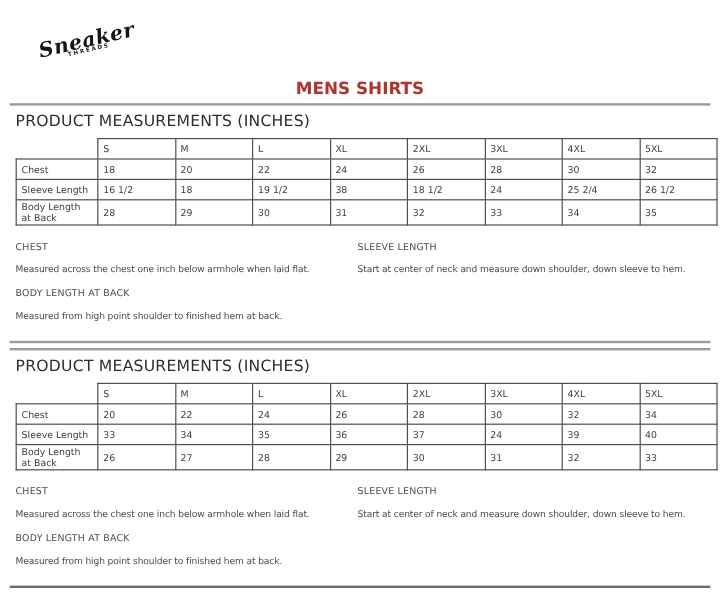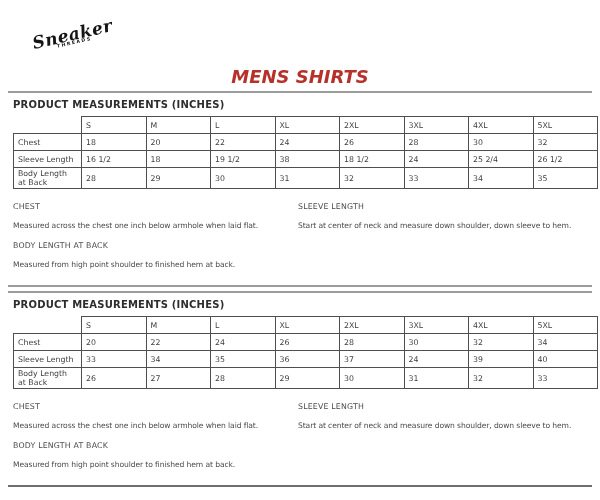--- a/index.html
+++ b/index.html
@@ -6,25 +6,25 @@
   body{
     width:600px;height:500px;overflow:hidden;background:#ffffff;
     font-family:"DejaVu Sans","Liberation Sans",sans-serif;color:#4b4b4b;
   }
   .page{position:relative;width:600px;height:500px;padding:0 8px;box-sizing:border-box;}
   
   .logo{position:absolute;top:26px;left:32px;transform:rotate(-13deg);color:#151515;text-align:center;line-height:1;}
   .logo-script{font-family:"DejaVu Serif","Liberation Serif",serif;font-style:italic;font-weight:bold;font-size:17px;letter-spacing:.5px;}
   .logo-sub{font-size:4.6px;font-weight:bold;letter-spacing:1.6px;margin-top:-2px;}
   
-  .sec-title{margin:0;text-align:center;color:#b5312a;font-size:18px;font-weight:bold;letter-spacing:0;padding-top:4px;font-style:italic;}
+  .sec-title{margin:0;text-align:center;color:#b5312a;font-size:14px;font-weight:bold;letter-spacing:0;padding-top:4px;}
   .section.first .sec-title{padding-top:66px;}
   .rule{height:0;border-top:2px solid #9b9b9b;margin:4px 0 0 0;}
   .rule.bottom{border-top-color:#6f6f6f;}
-  .meas{margin:6px 0 0 5px;font-size:10px;font-weight:bold;color:#2d2d2d;letter-spacing:.2px;}
+  .meas{margin:6px 0 0 5px;font-size:13px;font-weight:normal;color:#2d2d2d;letter-spacing:.2px;}
   
   .size-table{border-collapse:collapse;table-layout:fixed;width:584px;margin:6px 0 0 5px;
     font-size:7.8px;color:#3f3f3f;}
   .size-table td{border:1px solid #4f4f4f;padding:1px 4px;height:14px;vertical-align:middle;
     text-align:left;overflow:hidden;}
   .size-table td.corner{border:none;}
   .size-table td.hcell{font-weight:normal;}
   
   .notes{display:flex;margin:13px 0 0 5px;}
   .notes-col{width:282px;}

